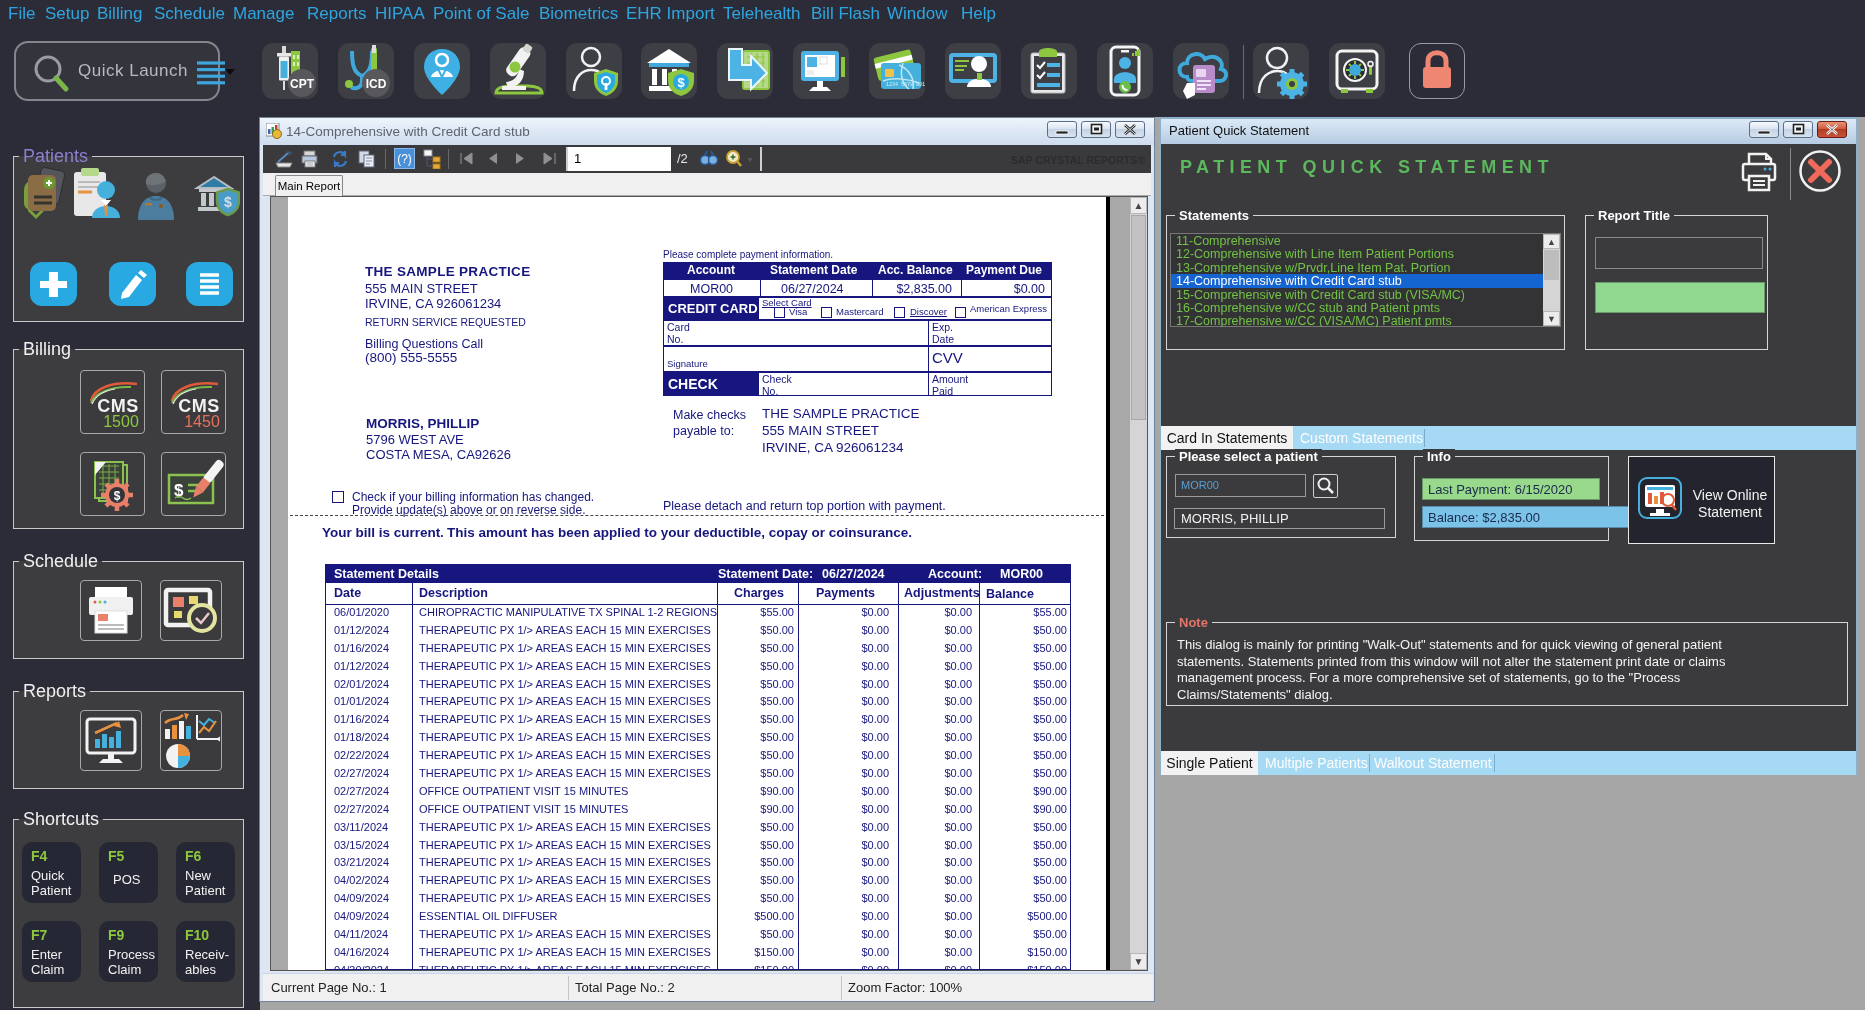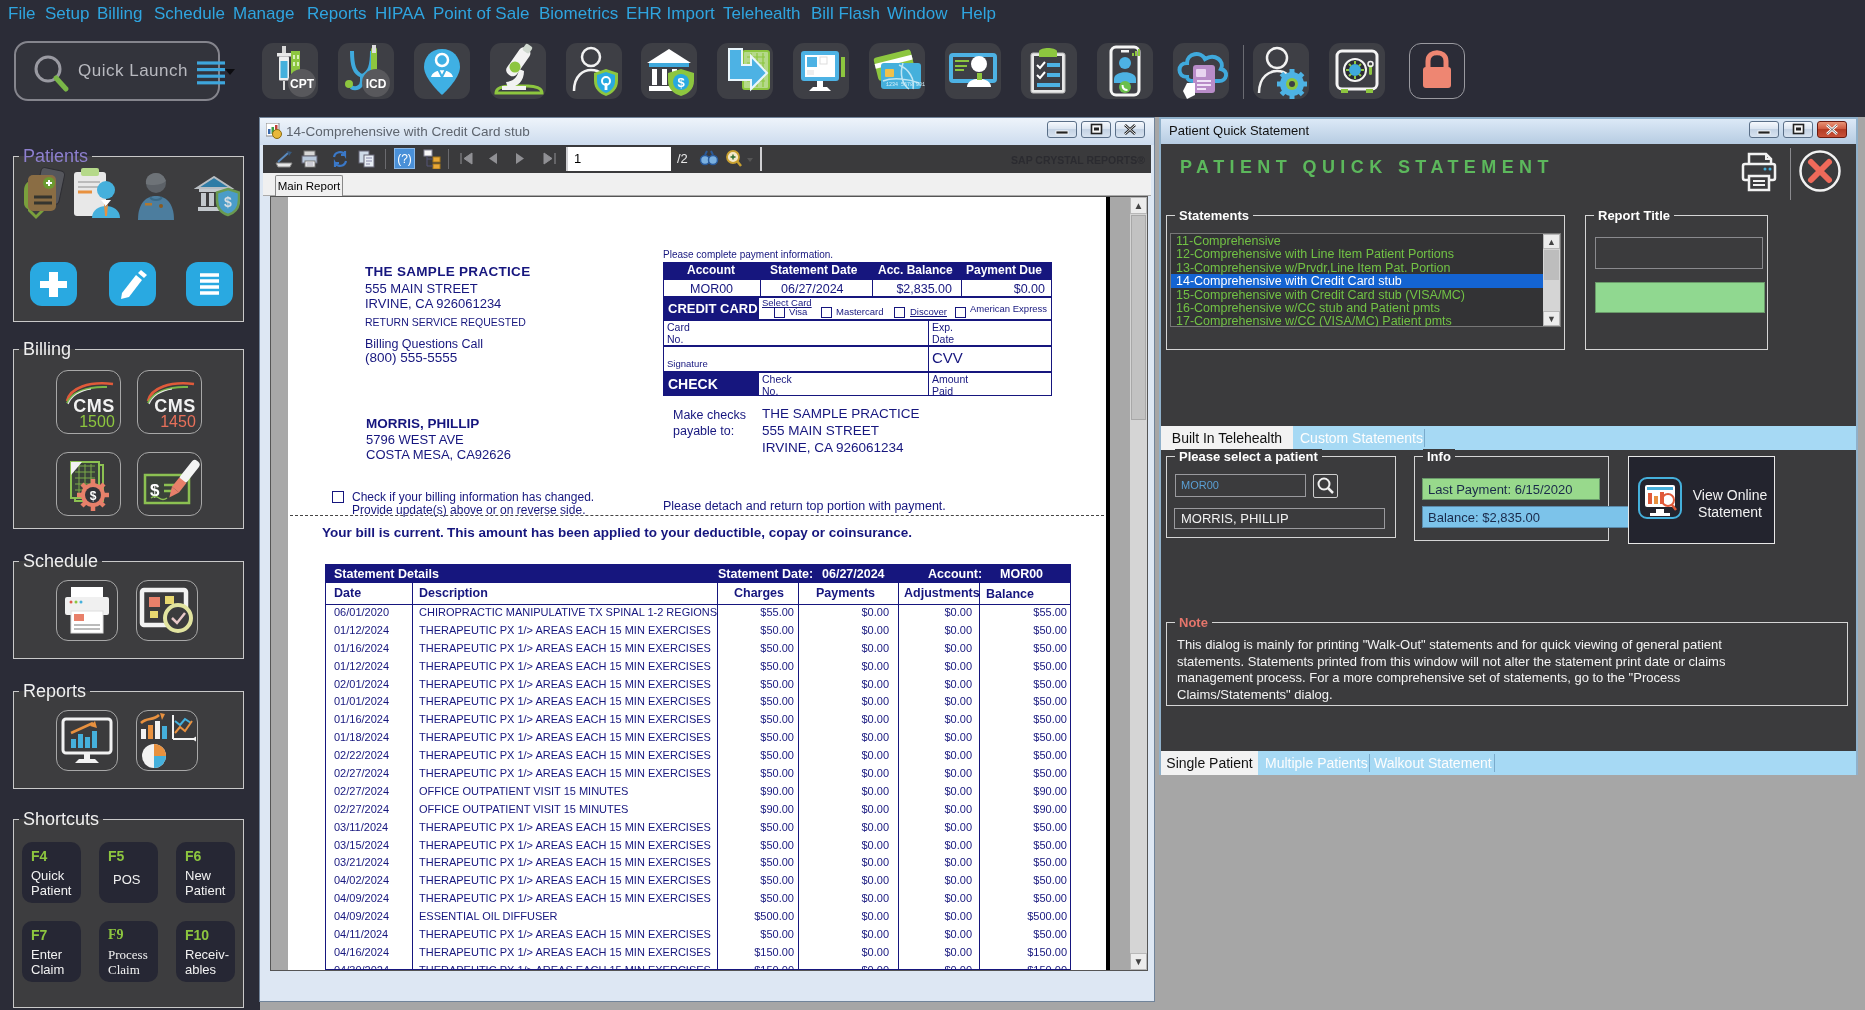--- a/index.html
+++ b/index.html
@@ -15,21 +15,21 @@
 #toolbar { position:absolute; left:0; top:28px; width:1865px; height:84px; }
 #ql { position:absolute; left:14px; top:13px; width:206px; height:60px; border:2px solid #85858d; border-radius:14px; background:#33343c;padding-left:12px; }
 #ql .qltext { position:absolute; left:62px; top:18px; color:#b9bac0; font-size:17px; letter-spacing:0.5px; }
 .tile { position:absolute; top:15px; width:56px; height:56px; background:#3e3f45; border-radius:11px; }
 #tsep { position:absolute; left:1243px; top:17px; width:1px; height:54px; background:#6a6b72; }
 
 
 fieldset.sb { position:absolute; border:1px solid #c9c9c9; background:#3d3d3f; }
 fieldset.sb legend { margin-left:5px; padding:0 4px; font-size:18px; color:#f0f0f0; }
 .bluebtn { position:absolute; width:47px; height:44px; background:#29a9e1; border-radius:12px; }
-.tile2 { position:absolute; width:65px; height:64px; background:#3b3b3d; border:1px solid #a8a8a8; border-radius:12px; }
+.tile2 { position:absolute; width:65px; height:64px; background:#3b3b3d; border:1px solid #a8a8a8; border-radius:4px;margin-left:24px; }
 .scbtn { position:absolute; width:59px; height:61px; background:#262734; border-radius:10px; color:#fff; }
 .scbtn .fk { position:absolute; left:9px; top:6px; color:#8dc63f; font-weight:bold; font-size:14px; }
 .scbtn .lb { position:absolute; left:9px; top:26px; font-size:13px; line-height:15px; color:#f2f2f2; }
 
 
 #mdi { position:absolute; left:260px; top:117px; width:1605px; height:893px; background:#a6a6a6; }
 
 
 #rwin { position:absolute; left:259px; top:117px; width:896px; height:885px; background:#dde7f3; border:1px solid #71849a; }
 #rtitle { position:absolute; left:0; top:0; width:894px; height:27px; background:linear-gradient(#eef4fb,#cddcee); }
@@ -477,21 +477,21 @@
     <span class="lb" style="left:14px;top:30px;">POS</span>
   </div>
 <div class="scbtn" style="left:176px;top:842px;">
     <span class="fk">F6</span>
     <span class="lb">New<br>Patient</span>
   </div>
 <div class="scbtn" style="left:22px;top:921px;">
     <span class="fk">F7</span>
     <span class="lb">Enter<br>Claim</span>
   </div>
-<div class="scbtn" style="left:99px;top:921px;font-family:Liberation Serif, serif;">
+<div class="scbtn" style="left:99px;top:921px;">
     <span class="fk">F9</span>
     <span class="lb">Process<br>Claim</span>
   </div>
 <div class="scbtn" style="left:176px;top:921px;">
     <span class="fk">F10</span>
     <span class="lb">Receiv-<br>ables</span>
   </div>
 
 <div id="rwin">
   <div id="rtitle">
@@ -847,20 +847,27 @@
       </div>
     </div>
       </div>
     <div id="rshadow"></div>
     <div id="rscroll">
       <div class="sbarrow" style="top:0;">▲</div>
       <div style="position:absolute;left:1px;top:18px;width:15px;height:205px;background:#c2c2c2;border:1px solid #a8a8a8;"></div>
       <div class="sbarrow" style="bottom:0;">▼</div>
     </div>
   </div>
+  <div id="rstatus">
+    <span style="left:8px;">Current Page No.: 1</span>
+    <i style="left:305px;"></i>
+    <span style="left:312px;">Total Page No.: 2</span>
+    <i style="left:578px;"></i>
+    <span style="left:585px;">Zoom Factor: 100%</span>
+  </div>
 </div>
 
 <div id="dlg">
   <div id="dtitle">
       <span class="t">Patient Quick Statement</span>
     </div>
   <div class="winbtn" style="right:77px;top:2px;"><svg width="28" height="15" viewBox="0 0 28 15">
         <rect x="8" y="9" width="12" height="3" fill="#222" stroke="#fff" stroke-width="0.8"></rect>
       </svg></div>
   <div class="winbtn" style="right:43px;top:2px;"><svg width="28" height="15" viewBox="0 0 28 15">
@@ -907,21 +914,21 @@
         </div>
       </div>
     </div>
     <div class="gbox" style="left:424px;top:71px;width:183px;height:135px;">
         <span class="lg">Report Title</span>
       <div class="abs" style="left:9px;top:21px;width:168px;height:32px;background:#3b3b3d;border:1px solid #8a8a8e;"></div>
       <div class="abs" style="left:9px;top:66px;width:170px;height:31px;background:#90d890;border:1px solid #6a9a6a;"></div>
     </div>
 
     <div class="tabstrip" style="top:282px;">
-      <div class="active" style="left:0;width:132px;">Built In Telehealth</div>
+      <div class="active" style="left:0;width:132px;">Card In Statements</div>
       <div class="inactive" style="left:139px;">Custom Statements</div>
       <div class="abs" style="left:263px;top:3px;width:1px;height:18px;background:#7aabcc;"></div>
     </div>
 
     <div class="gbox" style="left:5px;top:312px;width:230px;height:82px;">
         <span class="lg">Please select a patient</span>
       <div class="abs" style="left:8px;top:17px;width:131px;height:23px;background:#3b3b3d;border:1px solid #9a9a9e;color:#5a9fd4;font-size:11px;padding:4px 0 0 5px;">MOR00</div>
       <div class="abs" style="left:146px;top:17px;width:25px;height:24px;background:#3b3b3d;border:1px solid #cfcfcf;border-radius:2px;"><svg width="23" height="22" viewBox="0 0 23 22">
             <circle cx="10" cy="9" r="5.5" fill="none" stroke="#f0f0f0" stroke-width="2"></circle>
             <line x1="14" y1="13" x2="19" y2="18" stroke="#f0f0f0" stroke-width="2.5"></line>

